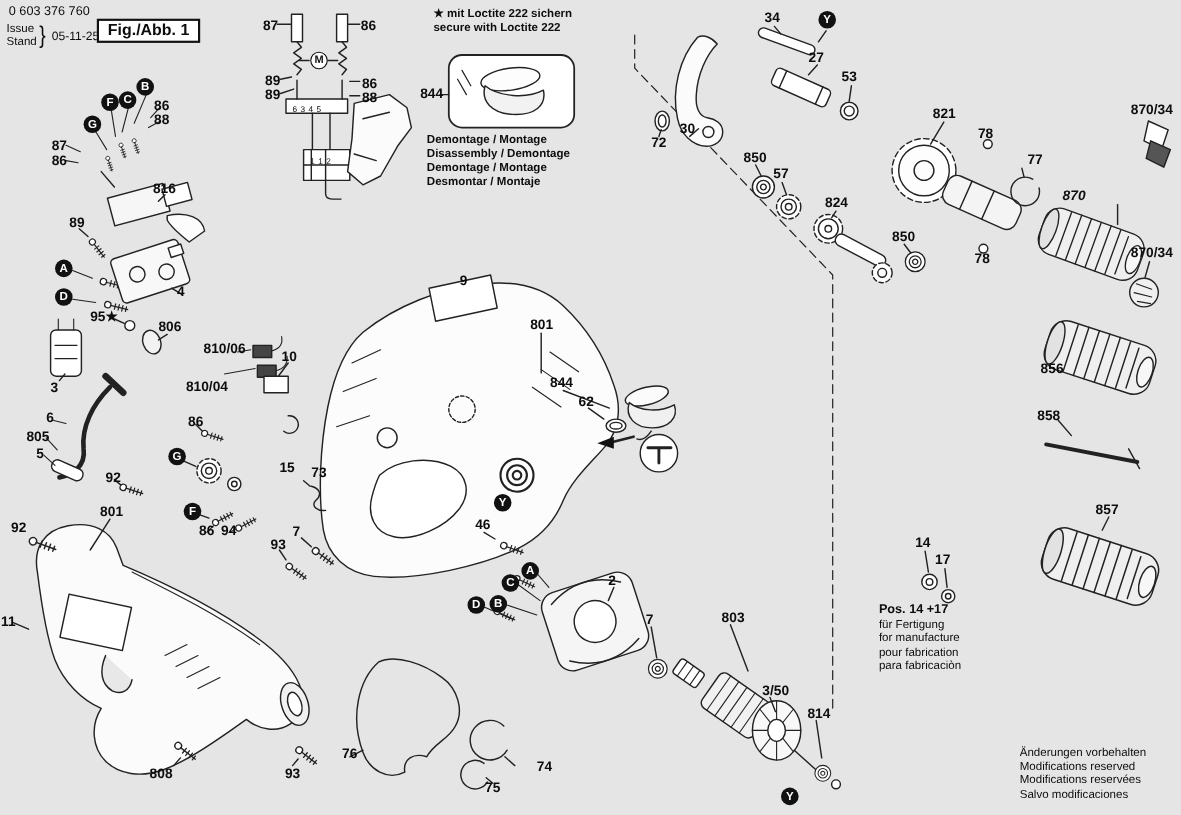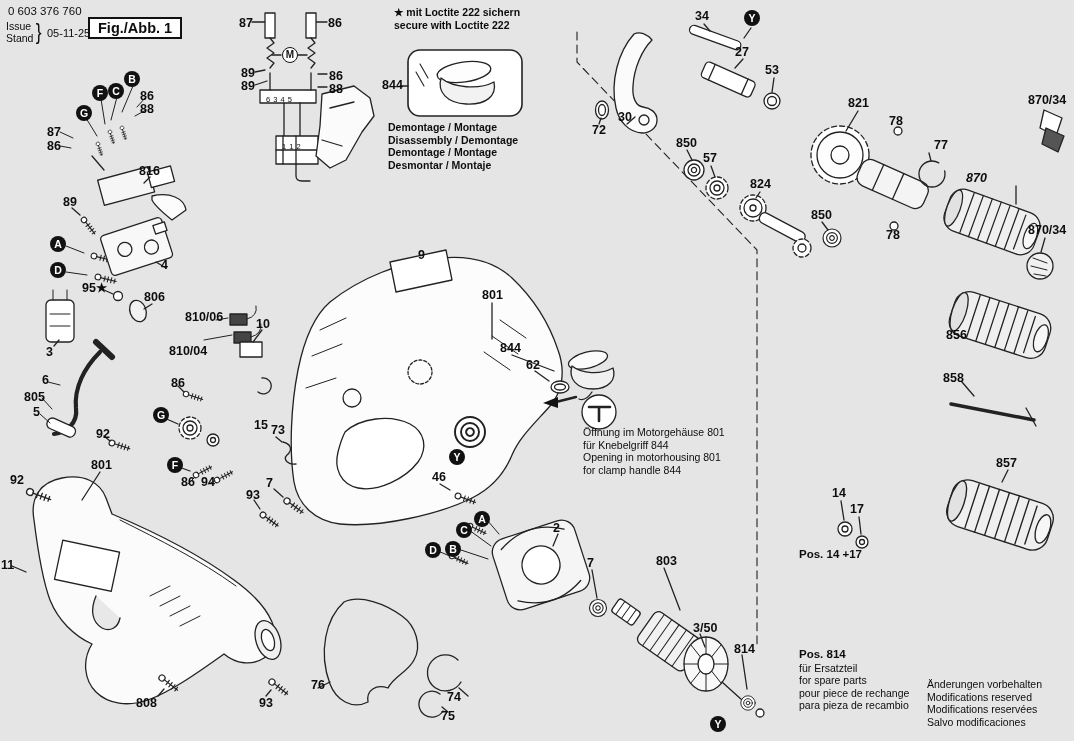--- a/index.html
+++ b/index.html
@@ -309,40 +309,31 @@
 <div class="note b" style="left:394px;top:6px">
       <div>★ mit Loctite 222 sichern</div>
       <div>secure with Loctite 222</div>
     </div>
 <div class="note b" style="left:388px;top:121px">
       <div>Demontage / Montage</div>
       <div>Disassembly / Demontage</div>
       <div>Demontage / Montage</div>
       <div>Desmontar / Montaje</div>
     </div>
-<div class="note" style="left:583px;top:426px">
-      <div>Öffnung im Motorgehäuse 801</div>
-      <div>für Knebelgriff 844</div>
-      <div>Opening in motorhousing 801</div>
-      <div>for clamp handle 844</div>
-    </div>
 
 <div class="note" style="left:799px;top:548px">
   <div class="note-title">Pos. 14 +17</div>
-</div>
-
-<div class="note" style="left:799px;top:648px">
-  <div class="note-title">Pos. 814</div>
   <div>
-        <div>für Ersatzteil</div>
-        <div>for spare parts</div>
-        <div>pour piece de rechange</div>
-        <div>para pieza de recambio</div>
+        <div>für Fertigung</div>
+        <div>for manufacture</div>
+        <div>pour fabrication</div>
+        <div>para fabricaciòn</div>
       </div>
 </div>
+
 
 <div class="note" style="left:927px;top:678px">
       <div>Änderungen vorbehalten</div>
       <div>Modifications reserved</div>
       <div>Modifications reservées</div>
       <div>Salvo modificaciones</div>
     </div>
 
 <div id="labels">
       <div class="plabel" style="left: 239px; top: 17px;">87</div>
@@ -397,30 +388,30 @@
       <div class="plabel" style="left: 185px; top: 311px;">810/06</div>
       <div class="plabel" style="left: 169px; top: 345px;">810/04</div>
       <div class="plabel" style="left: 256px; top: 318px;">10</div>
       <div class="plabel" style="left: 171px; top: 377px;">86</div>
       <div class="plabel" style="left: 254px; top: 379px; margin-top: 40px;">15</div>
       <div class="plabel circle" style="left: 153px; top: 407px;">G</div>
       <div class="plabel" style="left: 96px; top: 428px;">92</div>
       <div class="plabel circle" style="left: 167px; top: 457px;">F</div>
       <div class="plabel" style="left: 181px; top: 476px;">86</div>
       <div class="plabel" style="left: 201px; top: 476px;">94</div>
-      <div class="plabel" style="left: 271px; top: 424px; text-align: right;">73</div>
+      <div class="plabel" style="left: 283px; top: 424px; text-align: right;">73</div>
       <div class="plabel" style="left: 266px; top: 477px;">7</div>
       <div class="plabel" style="left: 246px; top: 489px;">93</div>
       <div class="plabel" style="left: 10px; top: 474px;">92</div>
       <div class="plabel" style="left: 91px; top: 459px;">801</div>
       <div class="plabel" style="left: 1px; top: 559px;">11</div>
       <div class="plabel" style="left: 136px; top: 697px;">808</div>
       <div class="plabel" style="left: 259px; top: 697px;">93</div>
       <div class="plabel" style="left: 311px; top: 679px;">76</div>
-      <div class="plabel" style="left: 447px; top: 691px;">74</div>
+      <div class="plabel" style="left: 488px; top: 691px;">74</div>
       <div class="plabel" style="left: 441px; top: 710px;">75</div>
       <div class="plabel" style="left: 418px; top: 249px;">9</div>
       <div class="plabel" style="left: 482px; top: 289px;">801</div>
       <div class="plabel" style="left: 500px; top: 342px;">844</div>
       <div class="plabel" style="left: 526px; top: 359px;">62</div>
       <div class="plabel" style="left: 432px; top: 471px;">46</div>
       <div class="plabel circle" style="left: 449px; top: 449px;">Y</div>
       <div class="plabel circle" style="left: 474px; top: 511px;">A</div>
       <div class="plabel circle" style="left: 456px; top: 522px;">C</div>
       <div class="plabel circle" style="left: 445px; top: 541px;">B</div>

